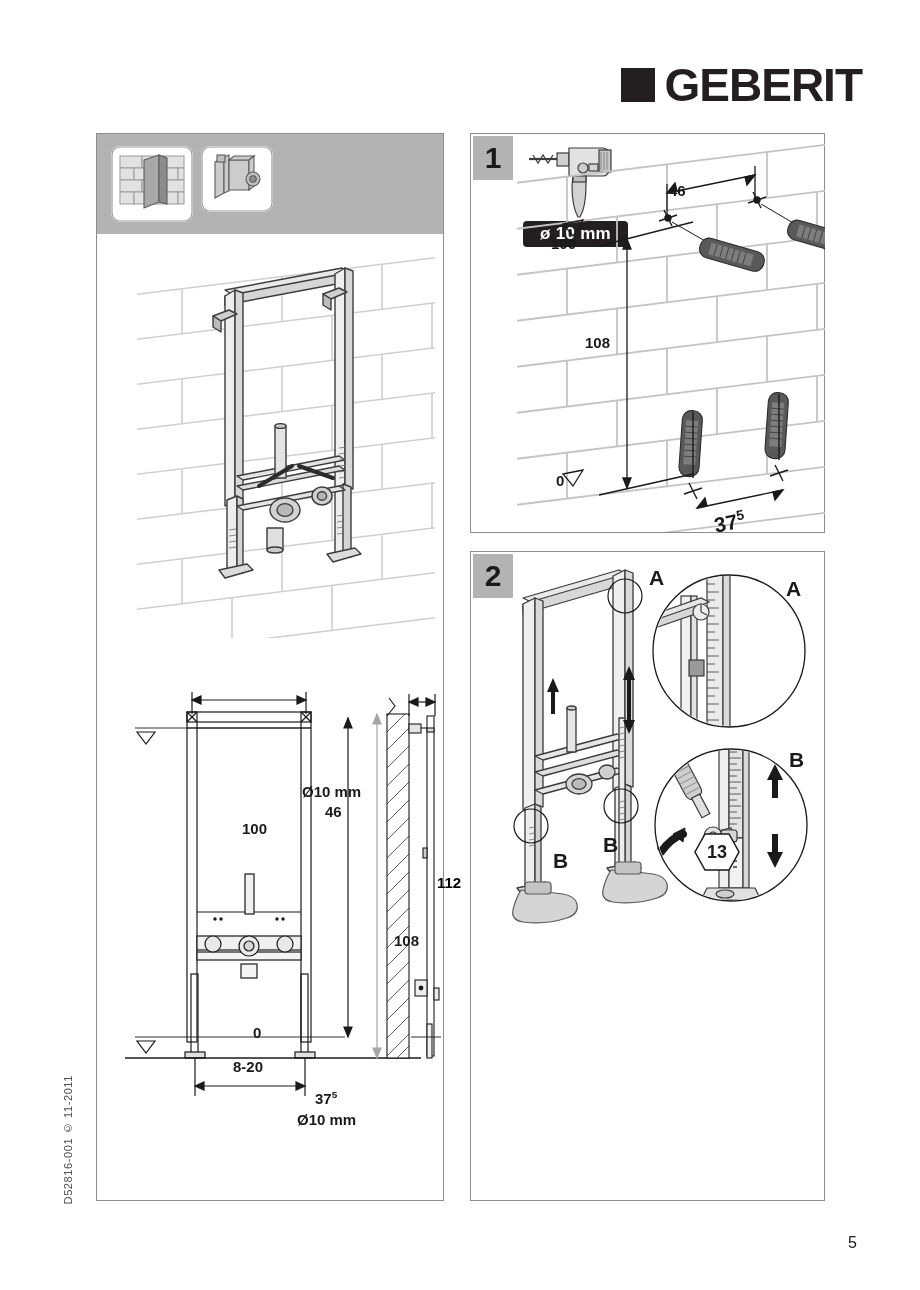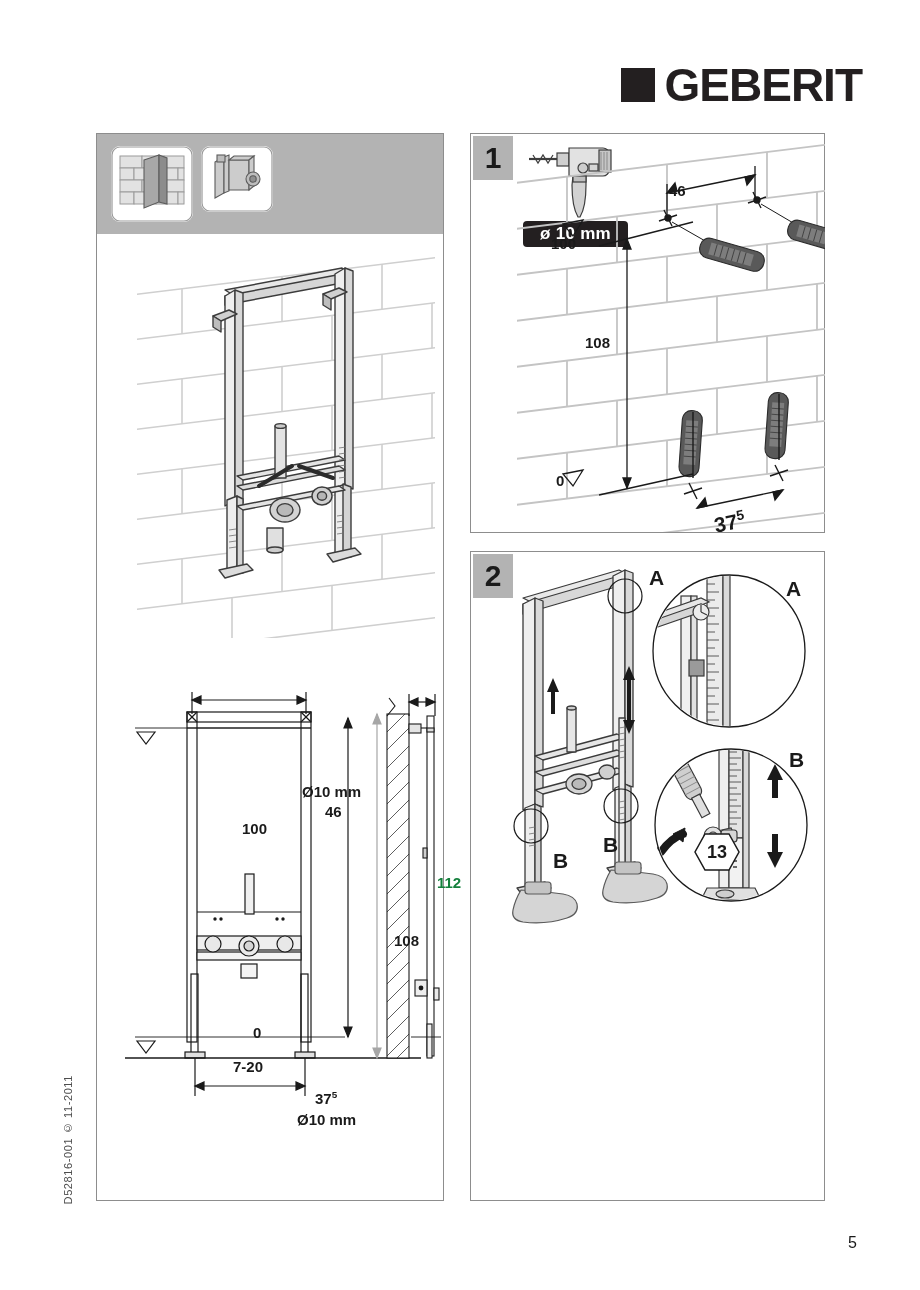--- a/index.html
+++ b/index.html
@@ -40,21 +40,21 @@
 
   
   .tool-chip{position:absolute;left:52px;top:8px;width:105px;height:105px;}
   .tool-chip .chip-img{position:absolute;left:0;top:0;width:105px;height:82px;background:#fff;}
   .tool-chip .chip-label{position:absolute;left:0;bottom:0;width:105px;height:26px;
     background:#231f20;border-radius:4px;color:#fff;font-size:17px;font-weight:bold;
     display:flex;align-items:center;justify-content:center;letter-spacing:.3px;}
 
   
   .dim{position:absolute;font-size:15px;font-weight:bold;color:#1a1a1a;white-space:nowrap;}
-  .dim.grey{color:#15803d;}
+  .dim.grey{color:#000000;}
   .dim sup{font-size:0.66em;vertical-align:super;}
   .callout{position:absolute;font-size:21px;font-weight:bold;color:#1a1a1a;}
 
   
   .footer-code{position:absolute;left:62px;top:1075px;
     writing-mode:vertical-rl;transform:rotate(180deg);
     font-size:11px;color:#4d4d4d;letter-spacing:.6px;}
   .page-num{position:absolute;right:63px;bottom:38px;font-size:16px;color:#1a1a1a;}
 
   svg{display:block;}
@@ -354,21 +354,21 @@
         </g>
       </svg>
     </div>
 
     <span class="dim" style="left:205px;top:649px">Ø10 mm</span>
     <span class="dim" style="left:228px;top:669px">46</span>
     <span class="dim" style="left:145px;top:686px">100</span>
     <span class="dim grey" style="left:340px;top:740px">112</span>
     <span class="dim" style="left:297px;top:798px">108</span>
     <span class="dim" style="left:156px;top:890px">0</span>
-    <span class="dim" style="left:136px;top:924px">7-20</span>
+    <span class="dim" style="left:136px;top:924px">8-20</span>
     <span class="dim" style="left:218px;top:955px">
       <span>37</span><sup>5</sup>
     </span>
     <span class="dim" style="left:200px;top:977px">Ø10 mm</span>
     <span class="dim" style="left:378px;top:645px">
       <span>13</span><sup>5</sup><span>-20</span>
     </span>
   </div>
 
   <div class="panel" id="panel-step1">

